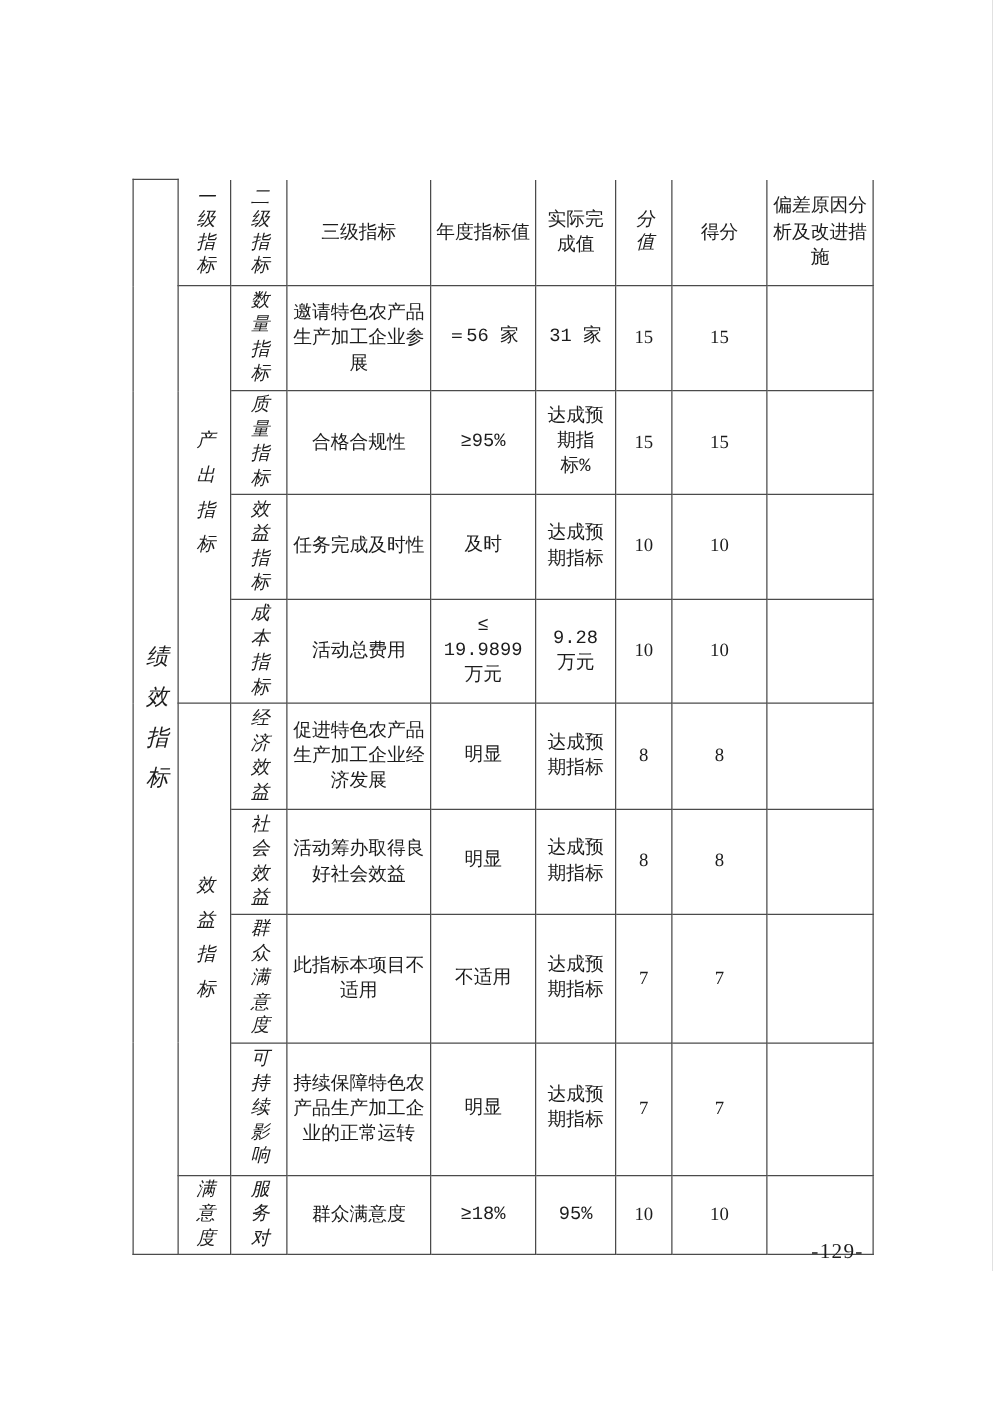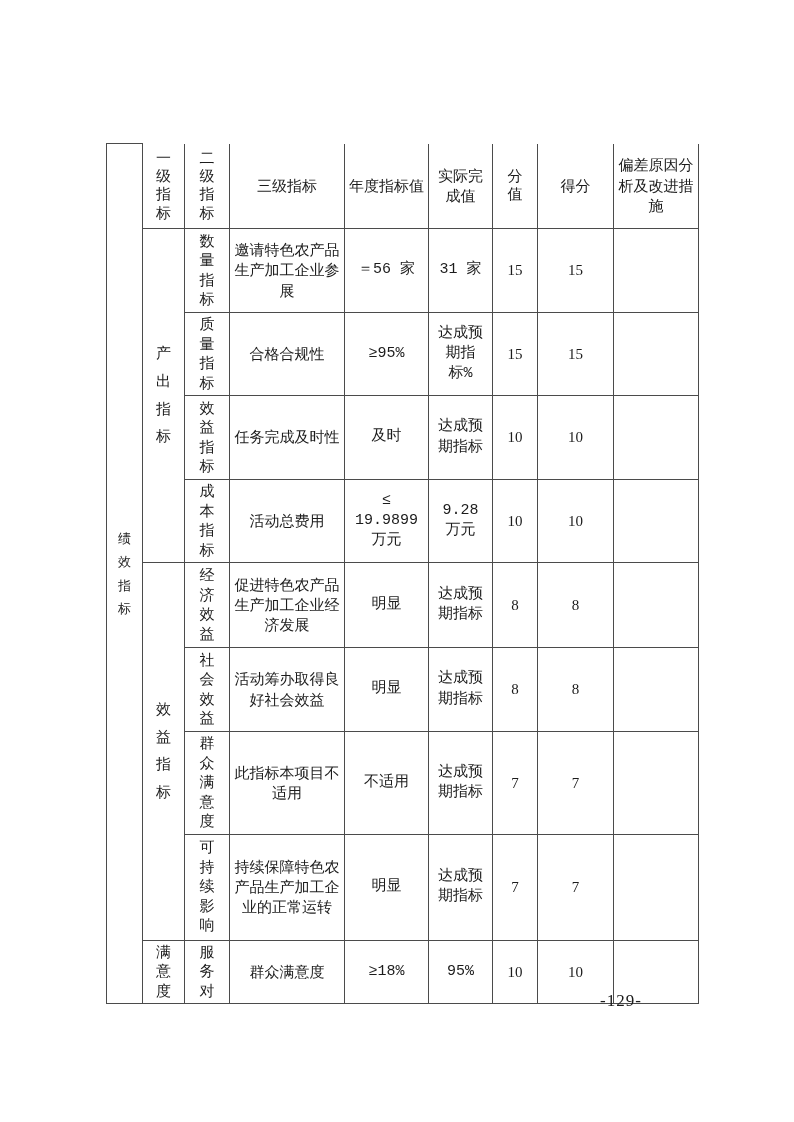--- a/index.html
+++ b/index.html
@@ -35,38 +35,40 @@
   
   tr.hdr th, td.perf-cell { border-top: none; }
   th.l3-hdr { border-top: 1px solid #4b4b4b; }
 
   
   .vt {
     display: inline-block;
     width: 1.15em;
     word-break: break-all;
     line-height: 1.3;
-    text-align: center;
+    text-align: right;
+    font-style: italic;
   }
   .vt-hdr  { line-height: 1.22; }
   .vt-group{ line-height: 1.85; }
-  .vt-wide { line-height: 1.78; font-size: 13px; }
+  .vt-wide { line-height: 1.78; font-size: 18px; }
 
   td.cell-l3 {
     text-align: left;
     padding: 2px 2px 2px 6px;
   }
   td.pre { white-space: pre-line; font-family: Liberation Mono, monospace; }
   th.dev-hdr { padding: 2px 10px; }
 
   .page-number {
     position: absolute;
     left: 600px;
     top: 991px;
     width: 140px;
+    text-align: center;
     font-size: 17px;
     letter-spacing: 1px;
   }
 </style>
 </head>
 <body>
 
 <div class="page">
 
   <table class="perf">

